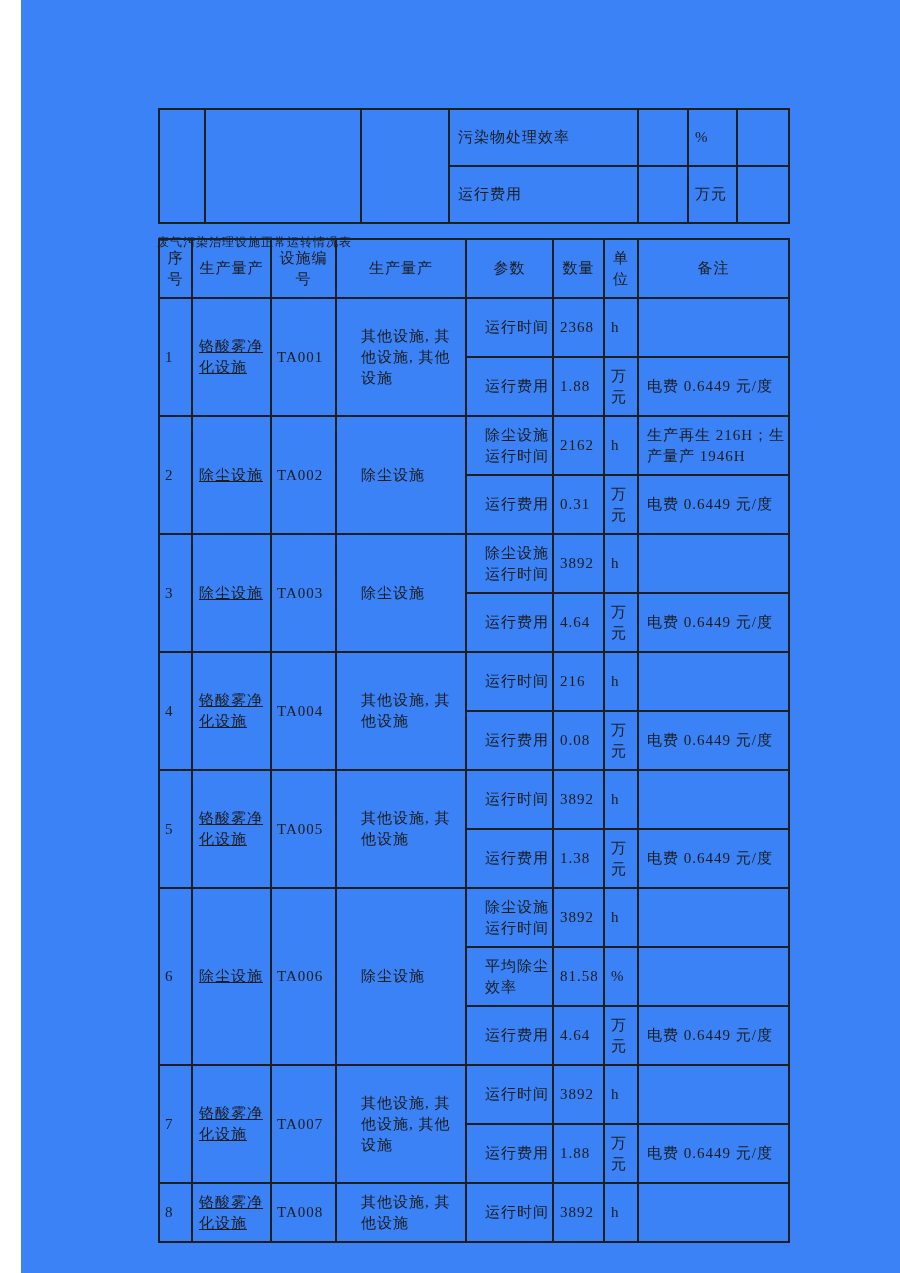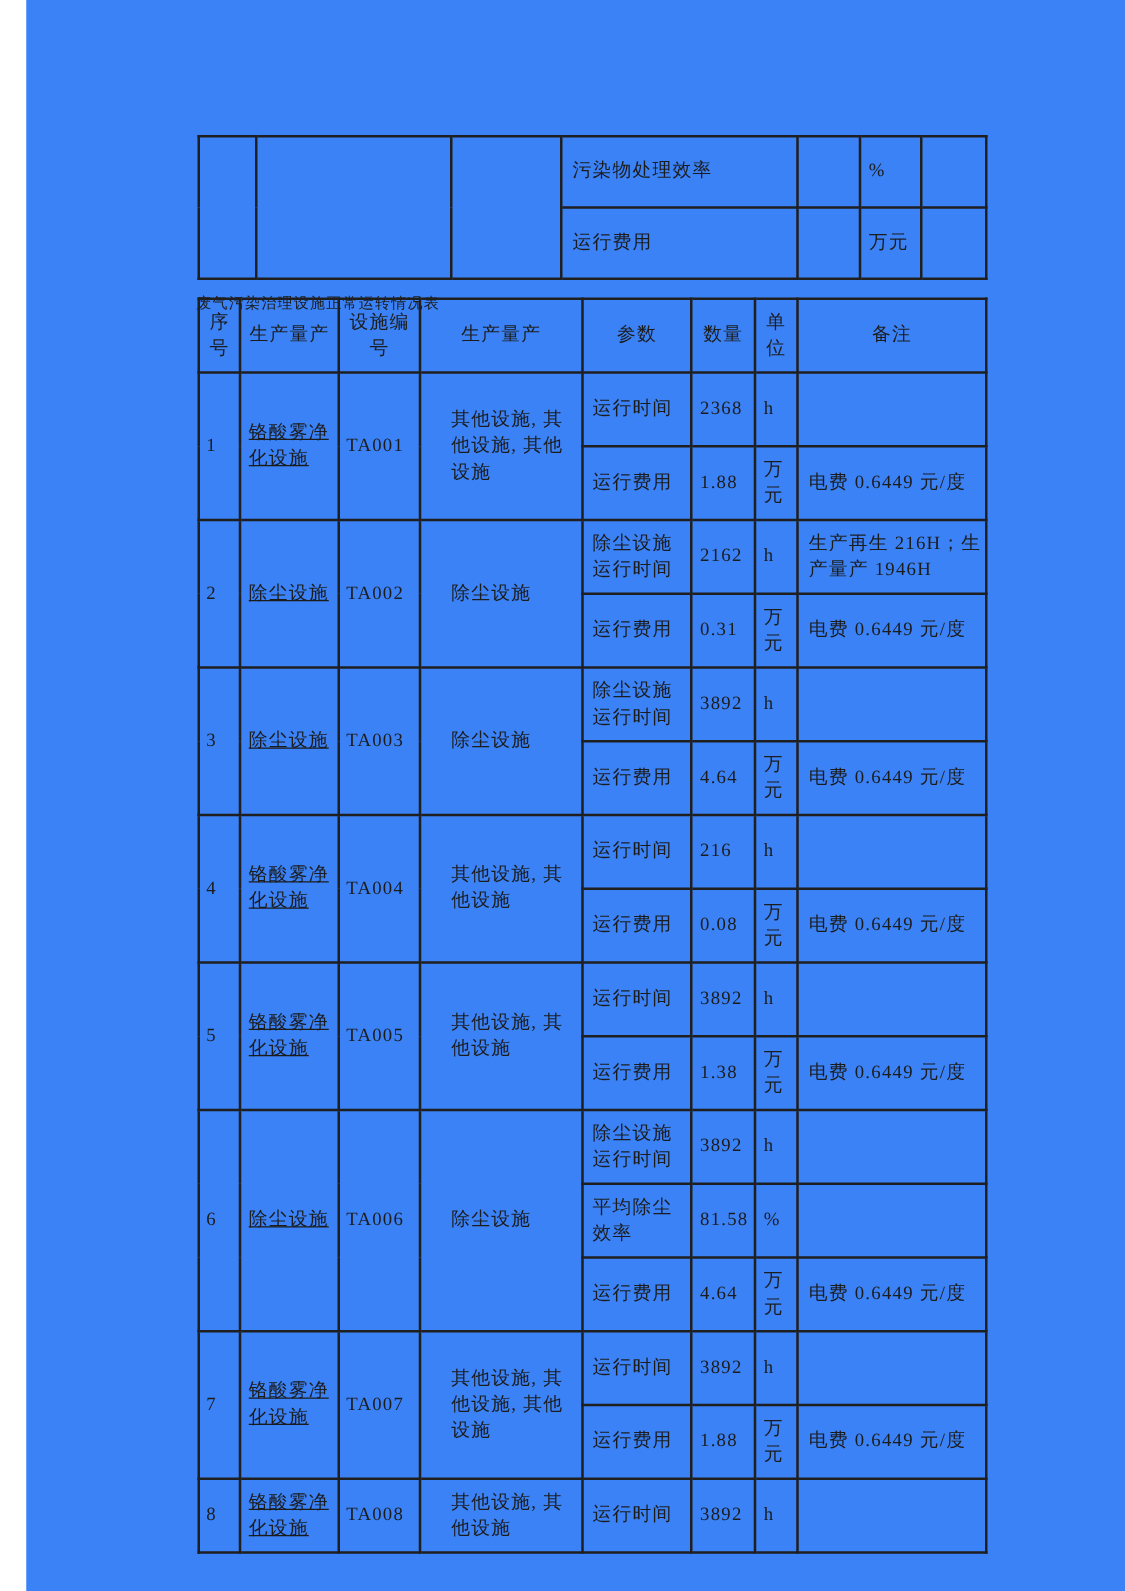--- a/index.html
+++ b/index.html
@@ -51,21 +51,21 @@
   #main-table th{
     height:53px;
     text-align:center;
     padding:2px;
   }
   #main-table td{height:53px;}
   #main-table td.c0{padding-left:5px;}
   #main-table td.c1{padding-left:6px;text-decoration:underline;}
   #main-table td.c2{padding-left:5px;}
   #main-table td.c3{padding-left:24px;}
-  #main-table td.c4{padding-left:7px;}
+  #main-table td.c4{padding-left:18px;}
   #main-table td.c5{padding-left:6px;}
   #main-table td.c6{padding-left:6px;}
   #main-table td.c7{padding-left:8px;}
 </style>
 </head>
 <body>
 
 <div class="page">
 
   <table id="top-table">

